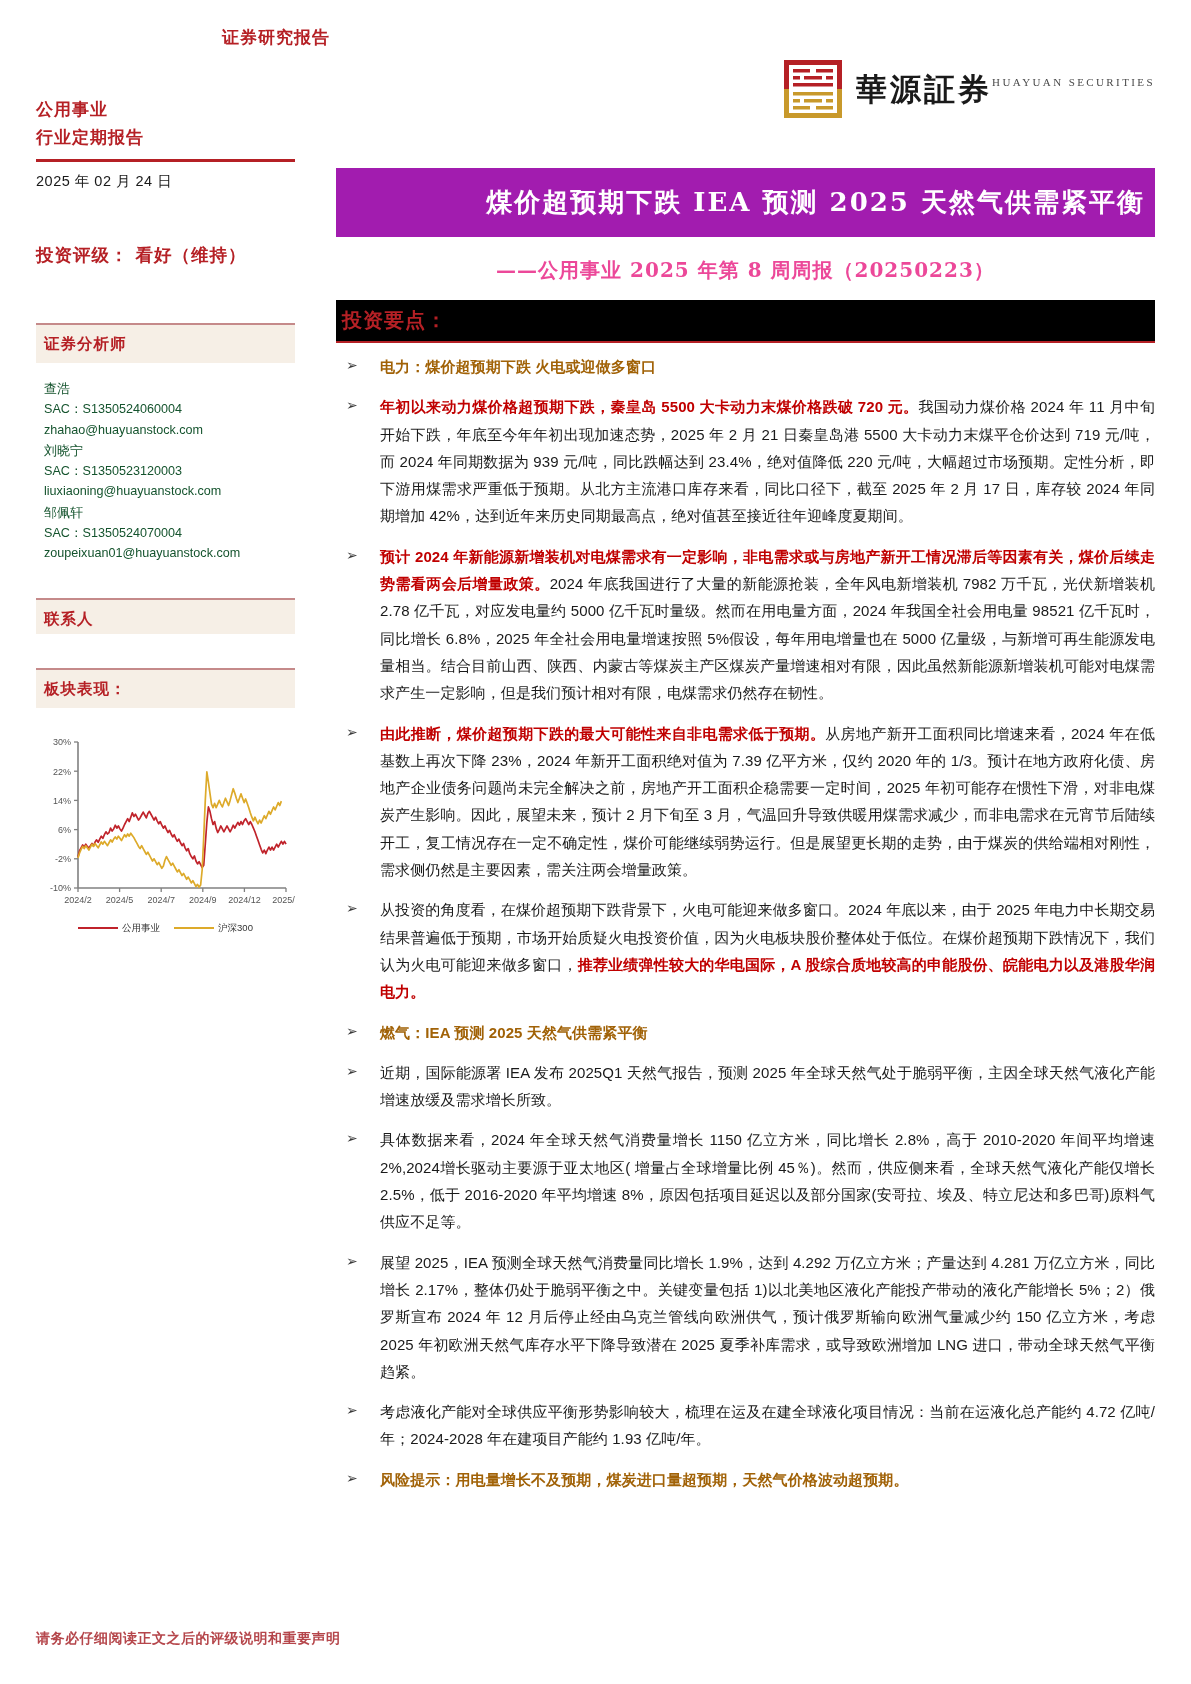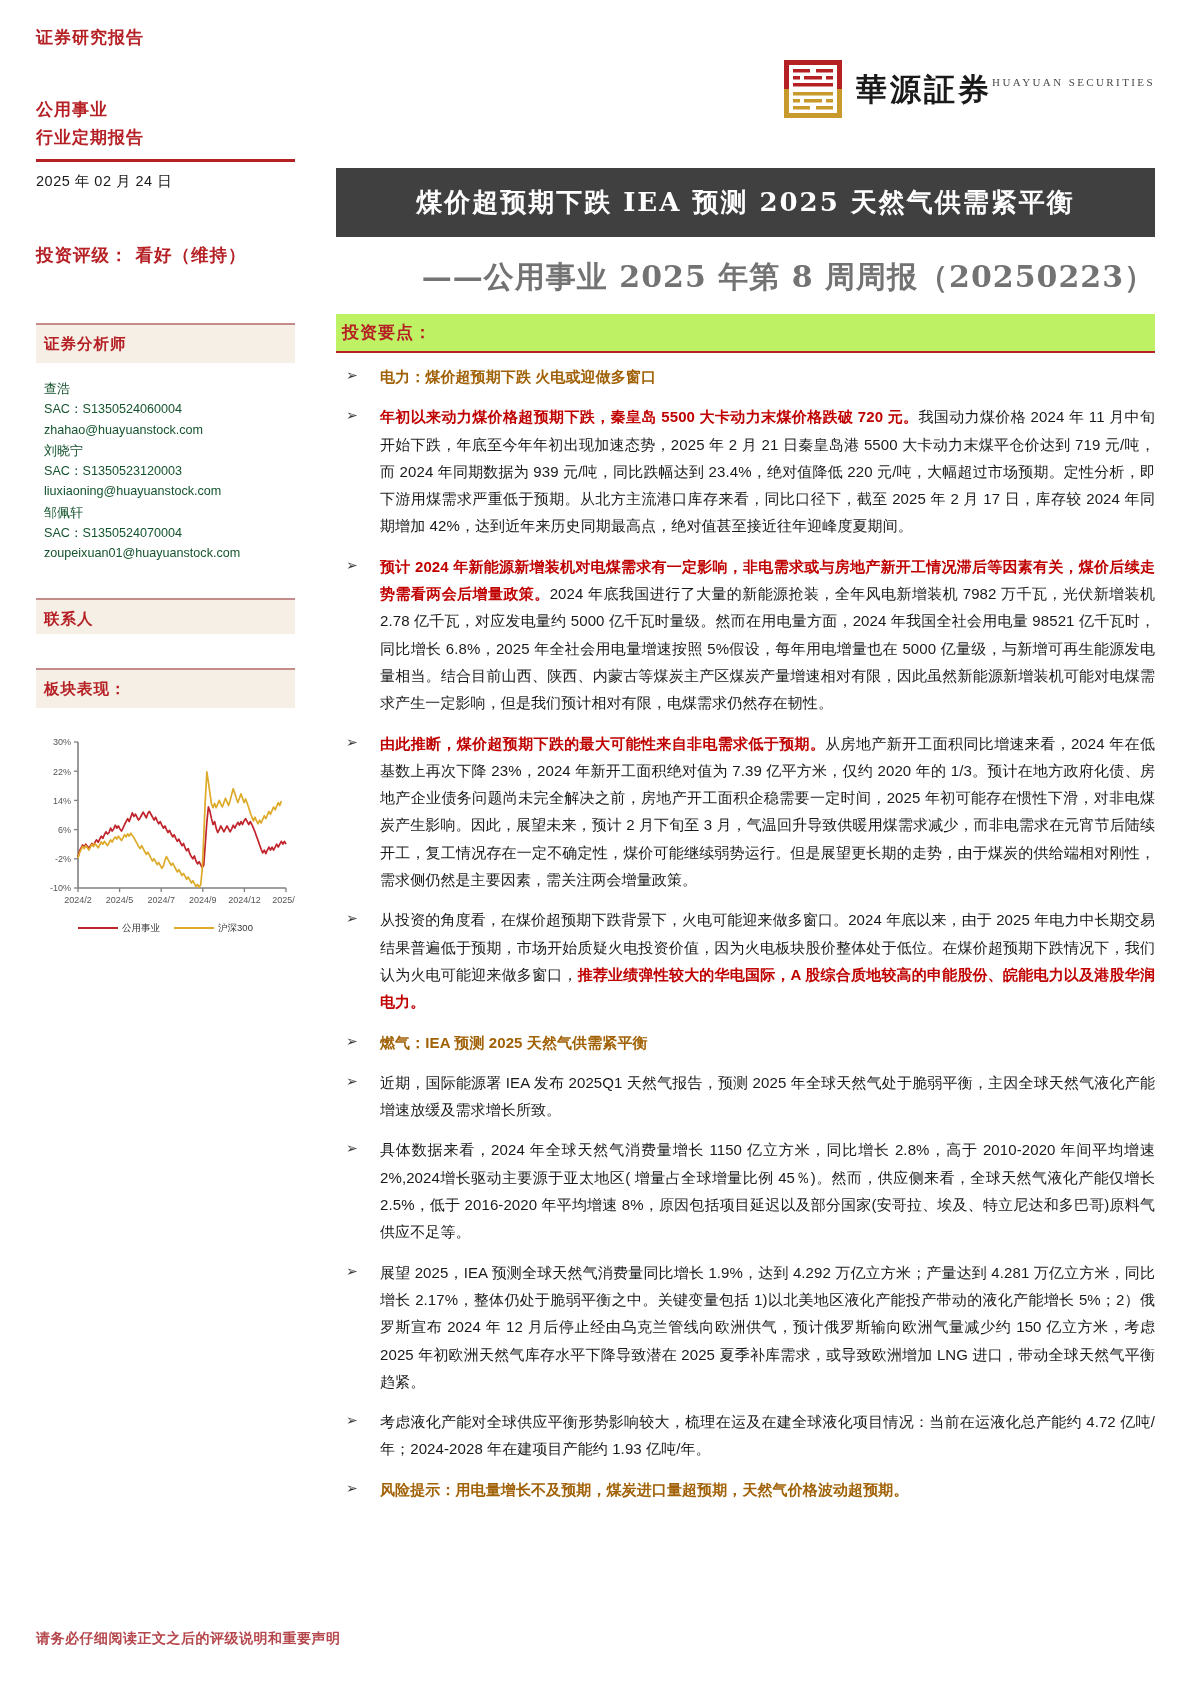--- a/index.html
+++ b/index.html
@@ -25,20 +25,21 @@
 
   .kai { font-family: "DejaVu Serif", "Liberation Serif", serif; }
 
   #report-kicker {
     color: #b52025;
     font-size: 17px;
     font-weight: bold;
     letter-spacing: 1px;
     margin-top: 6px;
     margin-bottom: 46px;
+    text-align: right;
   }
 
   #industry-name, #report-type {
     color: #b52025;
     font-size: 17px;
     font-weight: bold;
     letter-spacing: 1px;
     line-height: 1.65;
   }
 
@@ -119,46 +120,46 @@
   #right-col {
     position: absolute;
     left: 330px; top: 0;
     width: 861px;
     height: 1684px;
     padding: 0 36px 0 6px;
   }
 
   #title-banner {
     margin-top: 168px;
-    background: #404040;
+    background: #a21caf;
     color: #ffffff;
     font-size: 26px;
     font-weight: bold;
     letter-spacing: 2px;
-    text-align: center;
+    text-align: right;
     padding: 17px 10px 17px 10px;
     font-family: "DejaVu Serif", "Liberation Serif", serif;
   }
 
   #subtitle {
-    color: #737373;
-    font-size: 30px;
-    font-weight: bold;
-    letter-spacing: 1px;
-    text-align: right;
+    color: #ec4899;
+    font-size: 20px;
+    font-weight: bold;
+    letter-spacing: 1px;
+    text-align: center;
     margin-top: 20px;
     margin-bottom: 16px;
     font-family: "DejaVu Serif", "Liberation Serif", serif;
   }
 
   #points-head {
-    background: #bef264;
+    background: #000000;
     border-bottom: 2px solid #b52025;
     color: #b52025;
-    font-size: 17px;
+    font-size: 20px;
     font-weight: bold;
     letter-spacing: 1px;
     padding: 7px 4px 7px 6px;
     font-family: "DejaVu Serif", "Liberation Serif", serif;
     margin-bottom: 10px;
   }
 
   .bullet-row {
     display: flex;
     align-items: flex-start;

